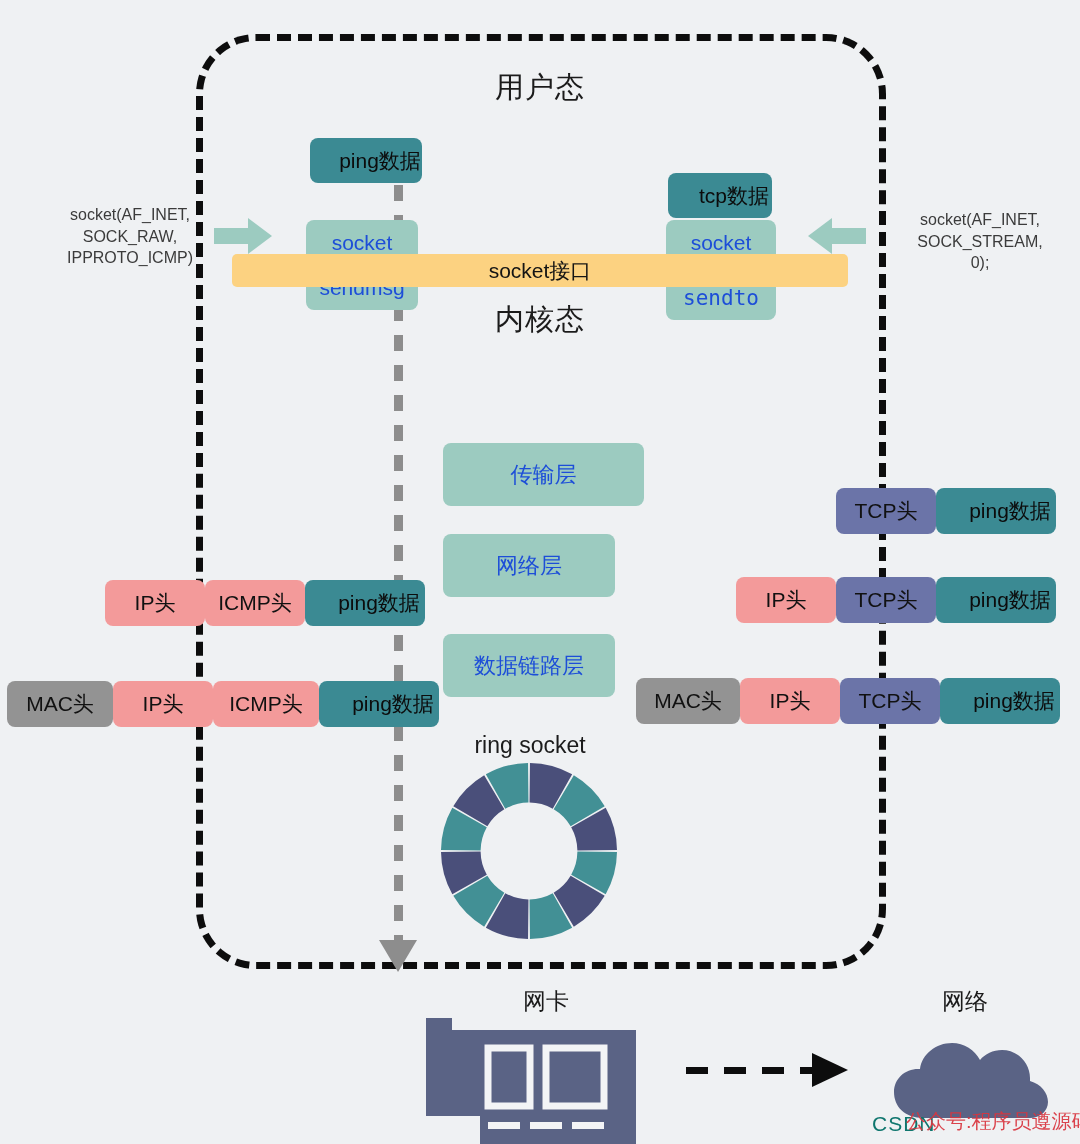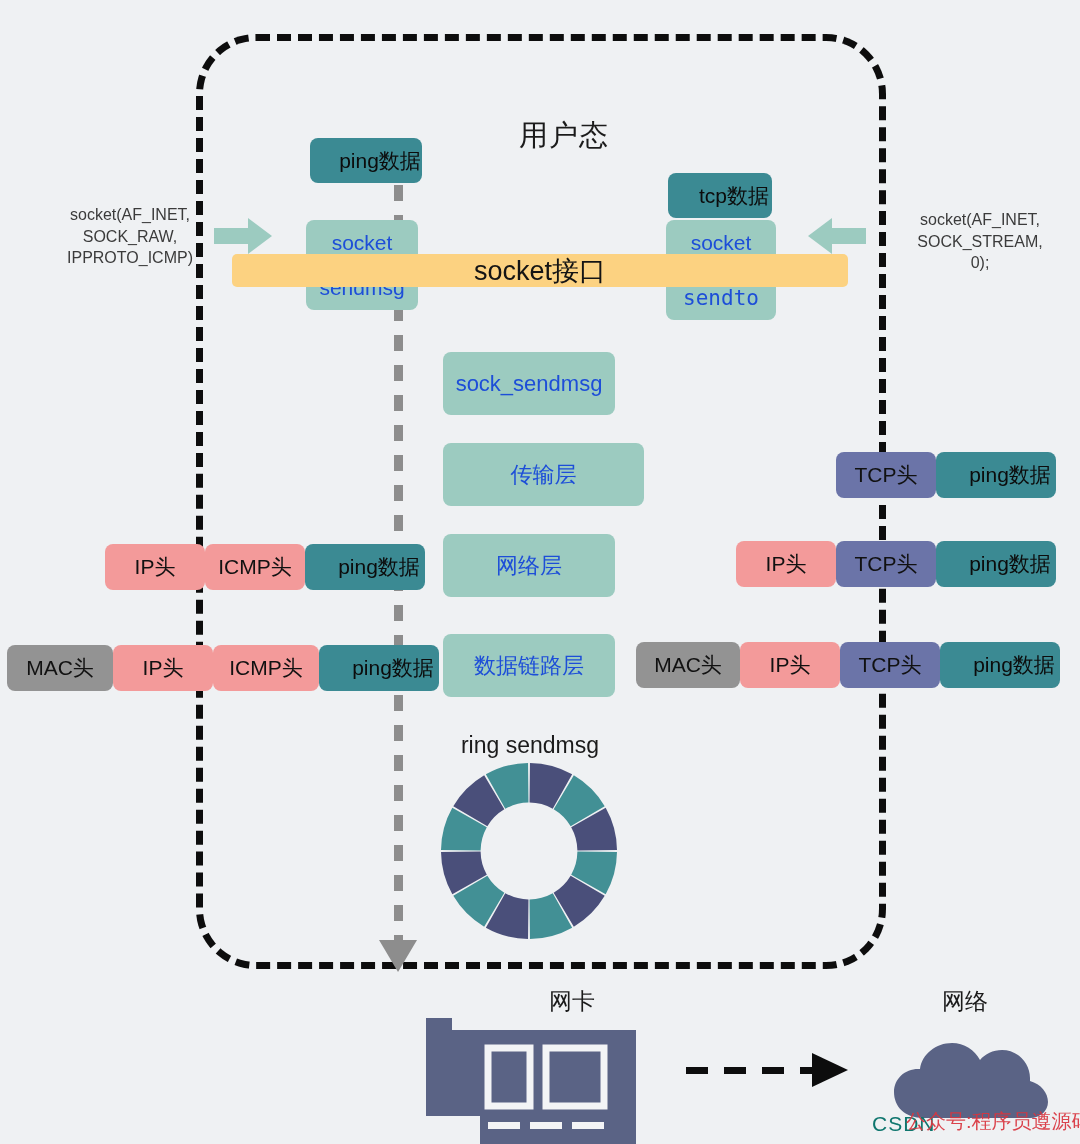--- a/index.html
+++ b/index.html
@@ -39,21 +39,21 @@
   .box.gray      { background: #939393; color: #111; }
   .mono { font-family: "DejaVu Sans Mono", "Liberation Mono", monospace; font-size: 21px; }
 
   
   .socket-bar {
     left: 232px; top: 254px; width: 616px; height: 33px;
     background: #fcd281; border-radius: 5px;
   }
   .socket-bar-label {
     left: 232px; top: 254px; width: 616px; height: 33px;
-    font-size: 27px; color: #141414;
+    font-size: 21px; color: #141414;
   }
 
   
   .call-note {
     font-size: 16px; color: #3b3b3b; line-height: 1.35;
     text-align: center; white-space: pre-line;
   }
 
   
   .arrow-teal { position: absolute; }
@@ -65,21 +65,21 @@
       to bottom, #8d8d8d 0px, #8d8d8d 16px, transparent 16px, transparent 30px);
   }
   .gray-arrowhead {
     left: 379px; top: 940px; width: 0; height: 0;
     border-left: 19px solid transparent;
     border-right: 19px solid transparent;
     border-top: 32px solid #8d8d8d;
   }
 
   
-  .pkt-row { display: flex; align-items: stretch; }
+  .pkt-row { display: flex; align-items: stretch; margin-top: 36px; }
   .pkt { height: 46px; border-radius: 8px; display: flex;
          align-items: center; justify-content: center; font-size: 21px; }
 
   
   .donut-wrap { left: 440px; top: 762px; width: 178px; height: 178px; }
 
   
   .nic { left: 416px; top: 1006px; width: 220px; height: 138px; }
 
   
@@ -105,22 +105,23 @@
     font-size: 20px; color: #d9353f; opacity: .92; white-space: nowrap;
   }
 </style>
 </head>
 <body>
 
 <div id="stage">
 
   <div class="abs kernel-boundary"></div>
 
-  <div class="abs ctr big-title" style="left:464px;top:68px;width:200px;height:40px;margin-top:48px;">用户态</div>
-
+  <div class="abs ctr big-title" style="left:440px;top:68px;width:200px;height:40px;">用户态</div>
+
+  <div class="abs ctr big-title" style="left:440px;top:300px;width:200px;height:40px;">内核态</div>
 
   <div class="abs gray-flow"></div>
   <div class="abs gray-arrowhead"></div>
 
   <div class="abs call-note" style="left:40px;top:204px;width:180px;">socket(AF_INET,
 SOCK_RAW,
 IPPROTO_ICMP)</div>
 
   <svg class="arrow-teal" style="left:214px;top:216px;" width="60" height="40">
     <path d="M0 12 H34 V2 L58 20 L34 38 V28 H0 Z" fill="#9ccbc0"></path>
@@ -142,21 +143,20 @@
 
   <div class="abs ctr box teal-dark" style="left:668px;top:138px;width:104px;height:45px;margin-top:35px;">tcp数据</div>
 
   <div class="abs ctr box mint" style="left:666px;top:220px;width:110px;height:46px;">socket</div>
 
   <div class="abs ctr box mint mono" style="left:666px;top:276px;width:110px;height:44px;">sendto</div>
 
   <div class="abs socket-bar"></div>
   <div class="abs ctr socket-bar-label">socket接口</div>
 
-  <div class="abs ctr box mint" style="left:443px;top:352px;width:172px;height:63px;font-size:22px;">sock_sendmsg</div>
   <div class="abs ctr box mint" style="left:443px;top:443px;width:201px;height:63px;font-size:22px;">传输层</div>
   <div class="abs ctr box mint" style="left:443px;top:634px;width:172px;height:63px;font-size:22px;">数据链路层</div>
   <div class="abs ctr box mint" style="left:443px;top:534px;width:172px;height:63px;font-size:22px;">网络层</div>
 
   <div class="abs pkt-row" style="left:105px;top:544px;">
     <div class="pkt box red" style="width:100px;">IP头</div>
     <div class="pkt box red" style="width:100px;">ICMP头</div>
     <div class="pkt box teal-dark" style="width:120px;">ping数据</div>
   </div>
 
@@ -178,40 +178,40 @@
     <div class="pkt box teal-dark" style="width:120px;">ping数据</div>
   </div>
 
   <div class="abs pkt-row" style="left:636px;top:642px;">
     <div class="pkt box gray" style="width:104px;">MAC头</div>
     <div class="pkt box red" style="width:100px;">IP头</div>
     <div class="pkt box purple" style="width:100px;">TCP头</div>
     <div class="pkt box teal-dark" style="width:120px;">ping数据</div>
   </div>
 
-  <div class="abs ctr small-title" style="left:430px;top:730px;width:200px;height:30px;">ring sendmsg</div>
+  <div class="abs ctr small-title" style="left:430px;top:730px;width:200px;height:30px;">ring socket</div>
 
   <div class="abs donut-wrap">
     <svg id="donut-svg" width="178" height="178" viewBox="0 0 178 178">
         <path d="M89.96798047878477 1.005323946316551 A88 88 0 0 1 132.15904234184669 12.310384900335535 L112.73747328801568 46.820711695184535 A48.400000000000006 48.400000000000006 0 0 0 89.53238926333162 40.602928170474094 Z" fill="#4a4f7a"></path>
         <path d="M133.83563371183675 13.278365379120288 A88 88 0 0 1 164.72163462087968 44.16436628816323 L130.64689904148383 64.34040145848977 A48.400000000000006 48.400000000000006 0 0 0 113.6595985415102 47.35310095851615 Z" fill="#429095"></path>
         <path d="M165.68961509966448 45.8409576581533 A88 88 0 0 1 176.99467605368346 88.0320195212152 L137.3970718295259 88.46761073666836 A48.400000000000006 48.400000000000006 0 0 0 131.17928830481546 65.26252671198431 Z" fill="#4a4f7a"></path>
         <path d="M176.99467605368346 89.96798047878475 A88 88 0 0 1 165.68961509966448 132.15904234184666 L131.1792883048155 112.73747328801568 A48.400000000000006 48.400000000000006 0 0 0 137.3970718295259 89.53238926333161 Z" fill="#429095"></path>
         <path d="M164.7216346208797 133.83563371183675 A88 88 0 0 1 133.83563371183678 164.72163462087968 L113.65959854151023 130.64689904148383 A48.400000000000006 48.400000000000006 0 0 0 130.64689904148383 113.6595985415102 Z" fill="#4a4f7a"></path>
         <path d="M132.1590423418467 165.68961509966445 A88 88 0 0 1 89.96798047878481 176.99467605368346 L89.53238926333164 137.3970718295259 A48.400000000000006 48.400000000000006 0 0 0 112.7374732880157 131.17928830481546 Z" fill="#429095"></path>
         <path d="M88.03201952121529 176.99467605368346 A88 88 0 0 1 45.84095765815337 165.6896150996645 L65.26252671198435 131.1792883048155 A48.400000000000006 48.400000000000006 0 0 0 88.4676107366684 137.3970718295259 Z" fill="#4a4f7a"></path>
         <path d="M44.164366288163286 164.72163462087974 A88 88 0 0 1 13.278365379120345 133.83563371183683 L47.35310095851619 113.65959854151026 A48.400000000000006 48.400000000000006 0 0 0 64.34040145848981 130.64689904148386 Z" fill="#429095"></path>
         <path d="M12.310384900335563 132.15904234184674 A88 88 0 0 1 1.005323946316551 89.96798047878487 L40.602928170474094 89.53238926333168 A48.400000000000006 48.400000000000006 0 0 0 46.820711695184556 112.7374732880157 Z" fill="#4a4f7a"></path>
         <path d="M1.005323946316551 88.0320195212153 A88 88 0 0 1 12.310384900335478 45.84095765815341 L46.82071169518451 65.26252671198438 A48.400000000000006 48.400000000000006 0 0 0 40.602928170474094 88.46761073666842 Z" fill="#429095"></path>
         <path d="M13.27836537912026 44.16436628816332 A88 88 0 0 1 44.16436628816313 13.278365379120359 L64.34040145848972 47.353100958516194 A48.400000000000006 48.400000000000006 0 0 0 47.35310095851614 64.34040145848982 Z" fill="#4a4f7a"></path>
         <path d="M45.840957658153215 12.310384900335578 A88 88 0 0 1 88.03201952121512 1.005323946316551 L88.46761073666832 40.602928170474094 A48.400000000000006 48.400000000000006 0 0 0 65.26252671198426 46.82071169518456 Z" fill="#429095"></path>
       </svg>
   </div>
 
-  <div class="abs ctr small-title" style="left:492px;top:986px;width:160px;height:30px;">网卡</div>
+  <div class="abs ctr small-title" style="left:466px;top:986px;width:160px;height:30px;">网卡</div>
 
   <div class="abs nic">
     <svg width="220" height="138" viewBox="0 0 220 138">
       <path d="M10 12 H36 V24 H36 V24 H220 V138 H64 V110 H24 V110 H10 Z
                M10 12 H36 V24 H10 Z" fill="#5a6385"></path>
       <path d="M10 12 H34 V26 H36 V26 H220 V138 H66 V108 H34 V108 H10 Z" fill="#5a6385"></path>
       <rect x="72" y="42" width="42" height="58" fill="none" stroke="#f3f4f6" stroke-width="7"></rect>
       <rect x="130" y="42" width="58" height="58" fill="none" stroke="#f3f4f6" stroke-width="7"></rect>
       <rect x="72" y="116" width="32" height="7" fill="#f3f4f6"></rect>
       <rect x="114" y="116" width="32" height="7" fill="#f3f4f6"></rect>

